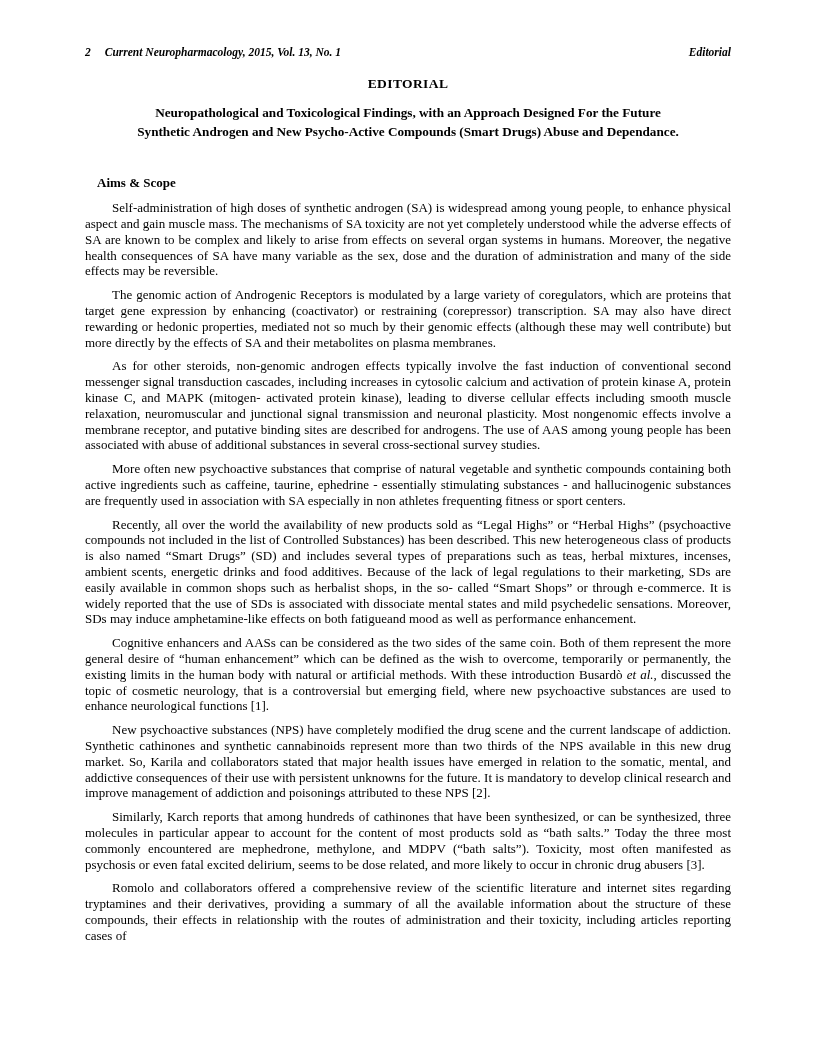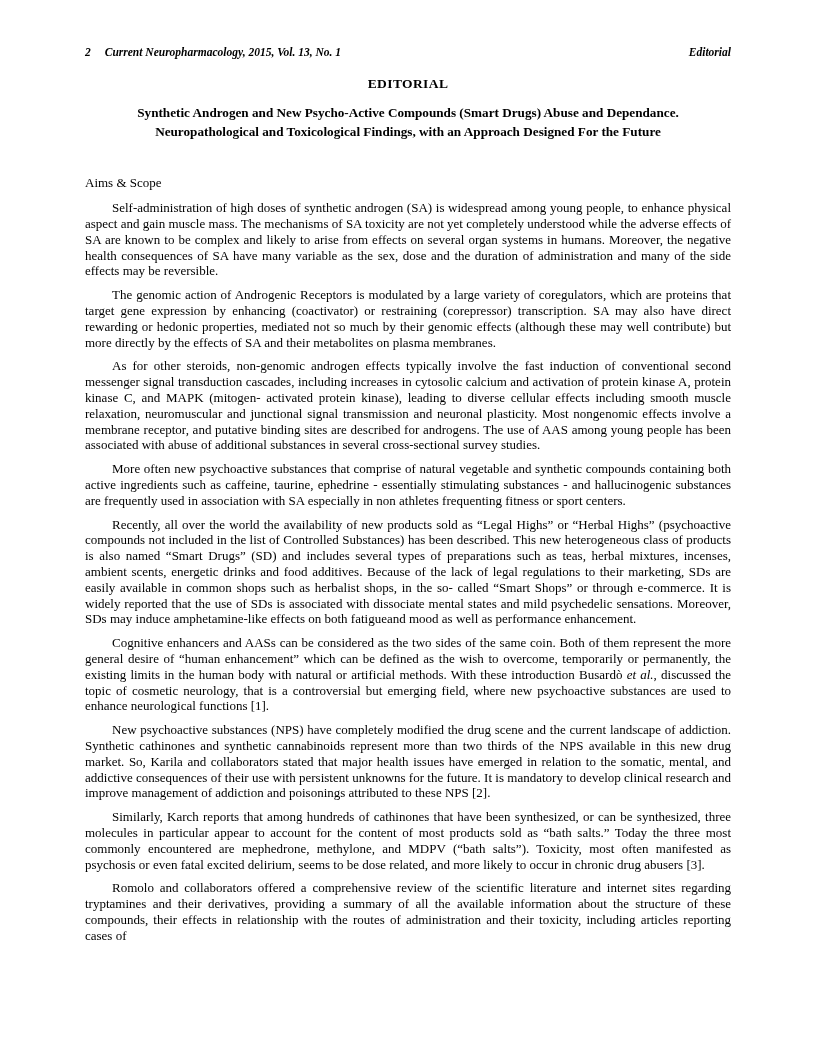--- a/index.html
+++ b/index.html
@@ -32,23 +32,23 @@
     margin-bottom: 11px;
   }
   .article-title {
     text-align: center;
     font-weight: bold;
     font-size: 13.2px;
     line-height: 1.45;
     margin-bottom: 34px;
   }
   .section-heading {
-    font-weight: normal;
+    font-weight: bold;
     font-size: 13px;
-    margin: 0 0 9px 0;
+    margin: 0 0 9px 12px;
   }
   p.body-par {
     font-size: 13px;
     line-height: 15.8px;
     text-align: justify;
     text-indent: 27px;
     margin: 4px 0 8px 0;
   }
   p.body-par em { }
 </style>
@@ -60,22 +60,22 @@
   <div class="running-head">
     <div>
       <span class="page-number">2</span><span>Current Neuropharmacology, 2015, Vol. 13, No. 1</span>
     </div>
     <div>Editorial</div>
   </div>
 
   <div class="editorial-label">EDITORIAL</div>
 
   <div class="article-title">
+    <div>Neuropathological and Toxicological Findings, with an Approach Designed For the Future</div>
     <div>Synthetic Androgen and New Psycho-Active Compounds (Smart Drugs) Abuse and Dependance.</div>
-    <div>Neuropathological and Toxicological Findings, with an Approach Designed For the Future</div>
   </div>
 
   <div class="section-heading">Aims &amp; Scope</div>
 
   <main>
     <p class="body-par">Self-administration of high doses of synthetic androgen (SA) is widespread among young people, to enhance physical aspect and gain muscle mass. The mechanisms of SA toxicity are not yet completely understood while the adverse effects of SA are known to be complex and likely to arise from effects on several organ systems in humans. Moreover, the negative health consequences of SA have many variable as the sex, dose and the duration of administration and many of the side effects may be reversible.</p>
     <p class="body-par">The genomic action of Androgenic Receptors is modulated by a large variety of coregulators, which are proteins that target gene expression by enhancing (coactivator) or restraining (corepressor) transcription. SA may also have direct rewarding or hedonic properties, mediated not so much by their genomic effects (although these may well contribute) but more directly by the effects of SA and their metabolites on plasma membranes.</p>
     <p class="body-par">As for other steroids, non-genomic androgen effects typically involve the fast induction of conventional second messenger signal transduction cascades, including increases in cytosolic calcium and activation of protein kinase A, protein kinase C, and MAPK (mitogen- activated protein kinase), leading to diverse cellular effects including smooth muscle relaxation, neuromuscular and junctional signal transmission and neuronal plasticity. Most nongenomic effects involve a membrane receptor, and putative binding sites are described for androgens. The use of AAS among young people has been associated with abuse of additional substances in several cross-sectional survey studies.</p>
     <p class="body-par">More often new psychoactive substances that comprise of natural vegetable and synthetic compounds containing both active ingredients such as caffeine, taurine, ephedrine - essentially stimulating substances - and hallucinogenic substances are frequently used in association with SA especially in non athletes frequenting fitness or sport centers.</p>
     <p class="body-par">Recently, all over the world the availability of new products sold as “Legal Highs” or “Herbal Highs” (psychoactive compounds not included in the list of Controlled Substances) has been described. This new heterogeneous class of products is also named “Smart Drugs” (SD) and includes several types of preparations such as teas, herbal mixtures, incenses, ambient scents, energetic drinks and food additives. Because of the lack of legal regulations to their marketing, SDs are easily available in common shops such as herbalist shops, in the so- called “Smart Shops” or through e-commerce. It is widely reported that the use of SDs is associated with dissociate mental states and mild psychedelic sensations. Moreover, SDs may induce amphetamine-like effects on both fatigueand mood as well as performance enhancement.</p>

